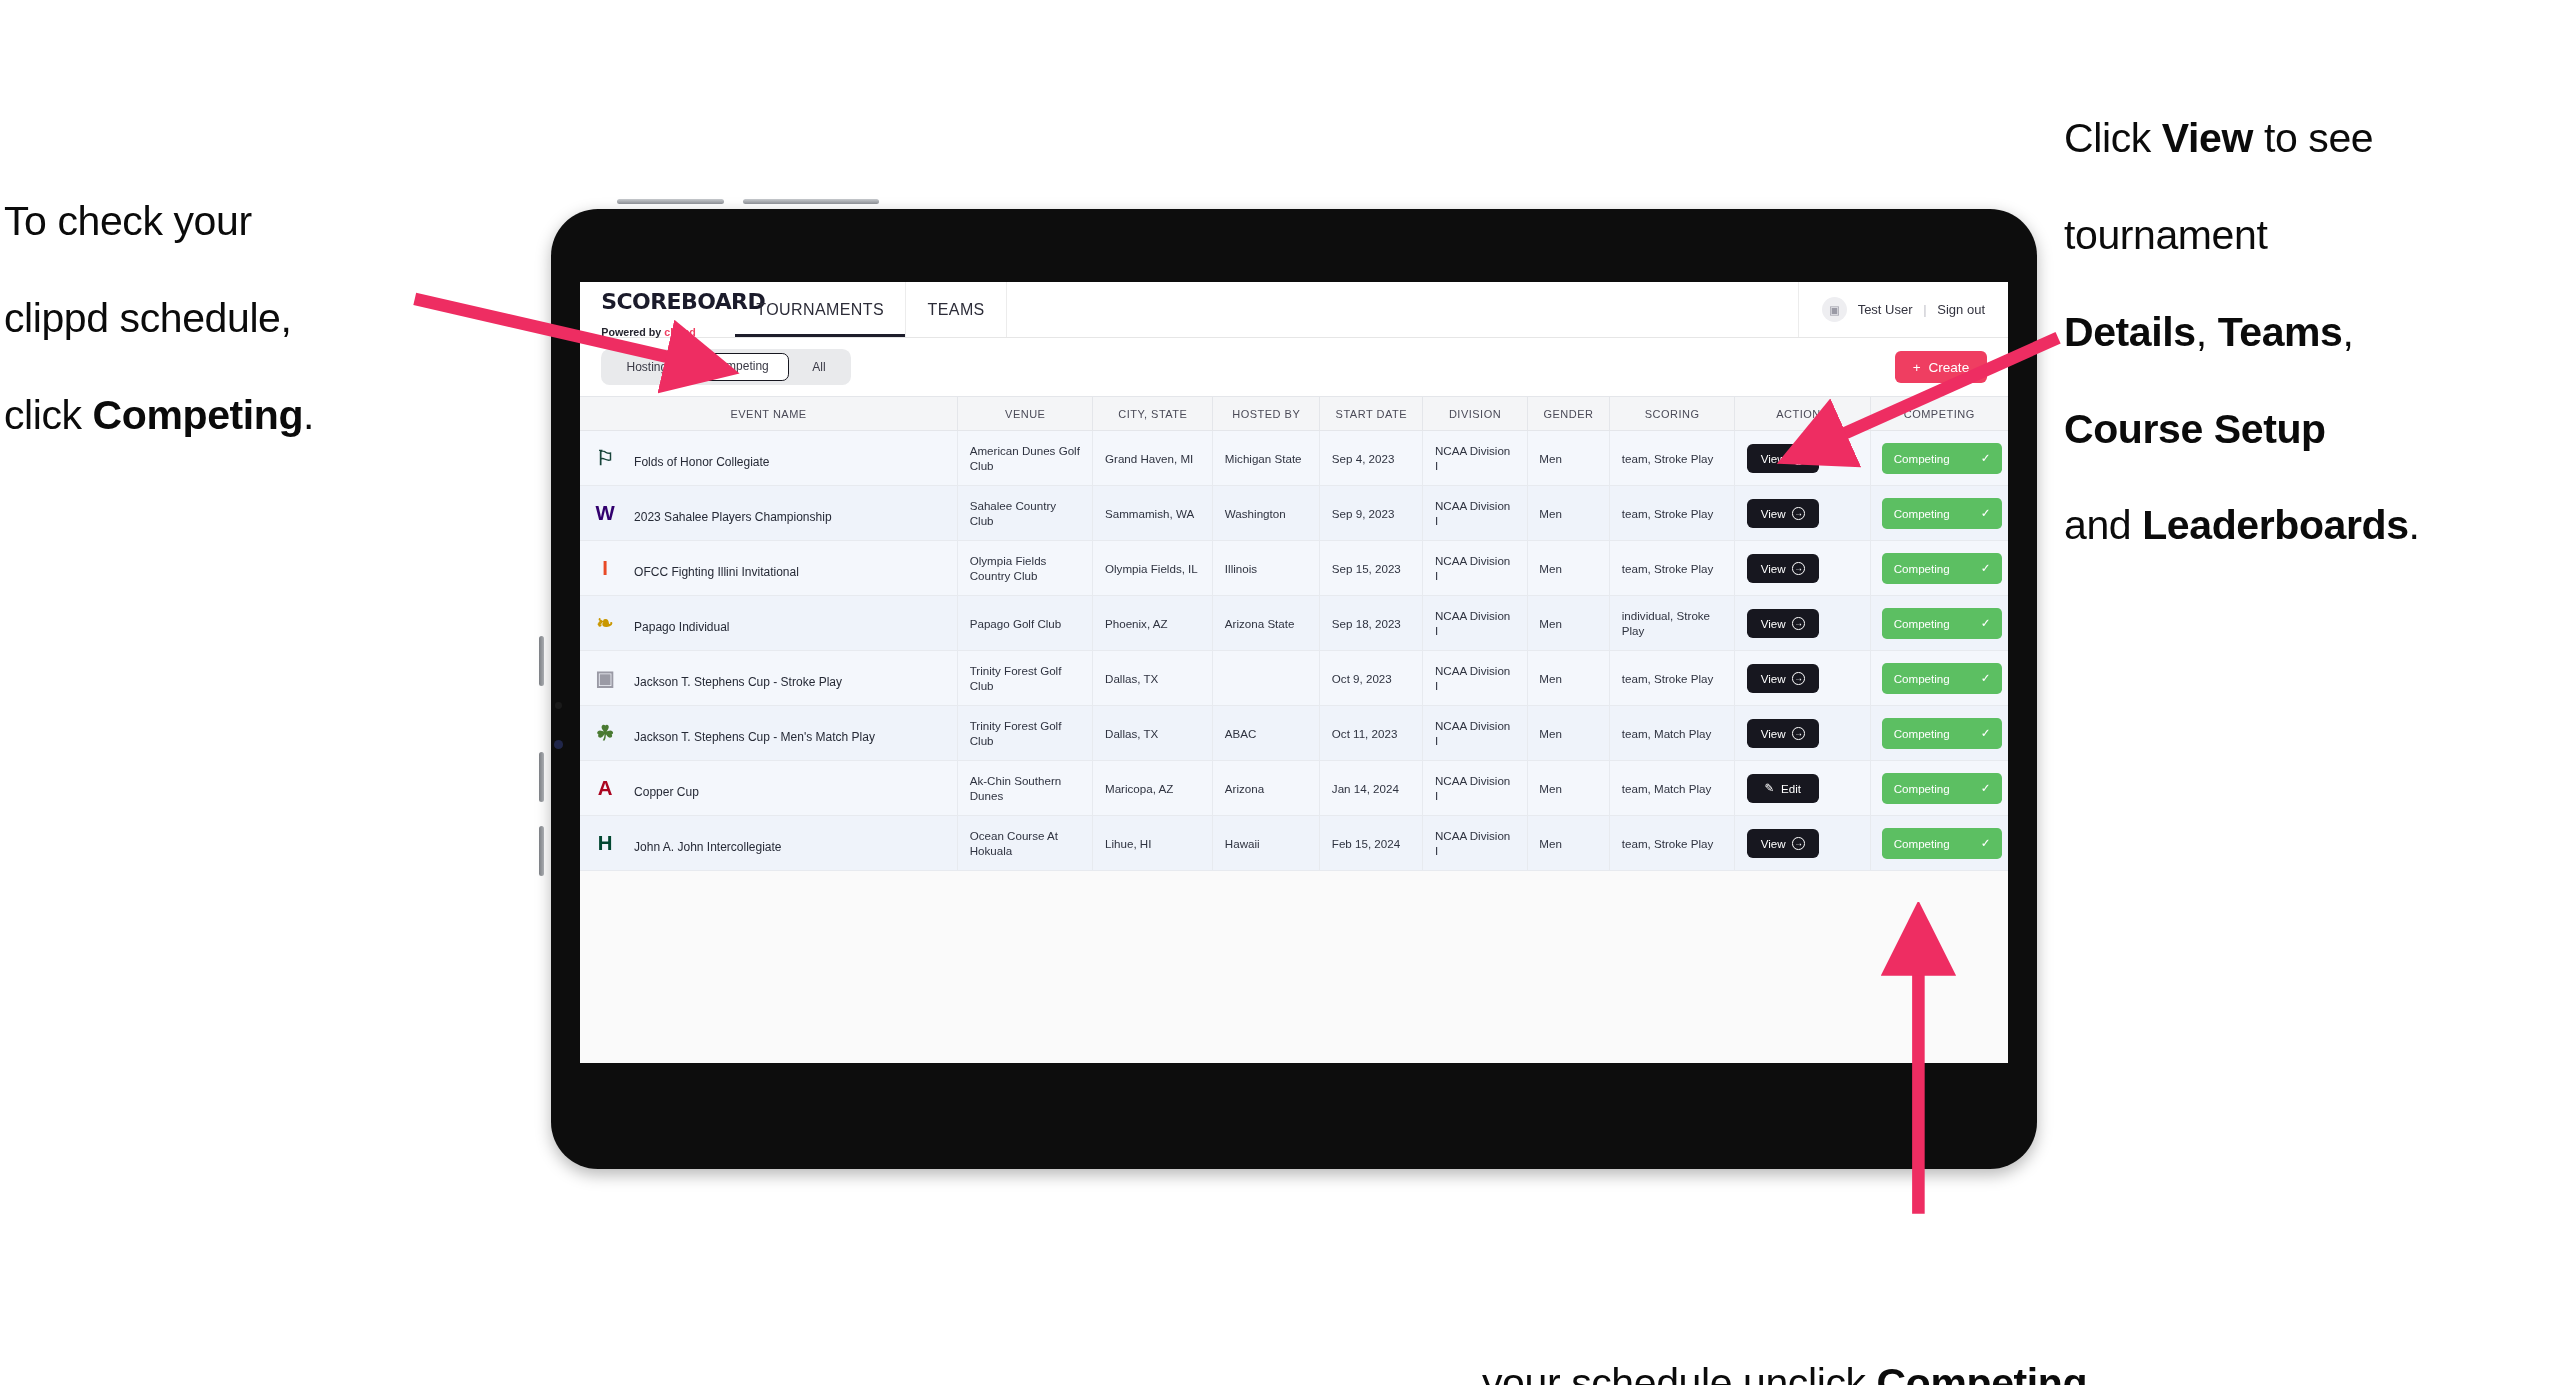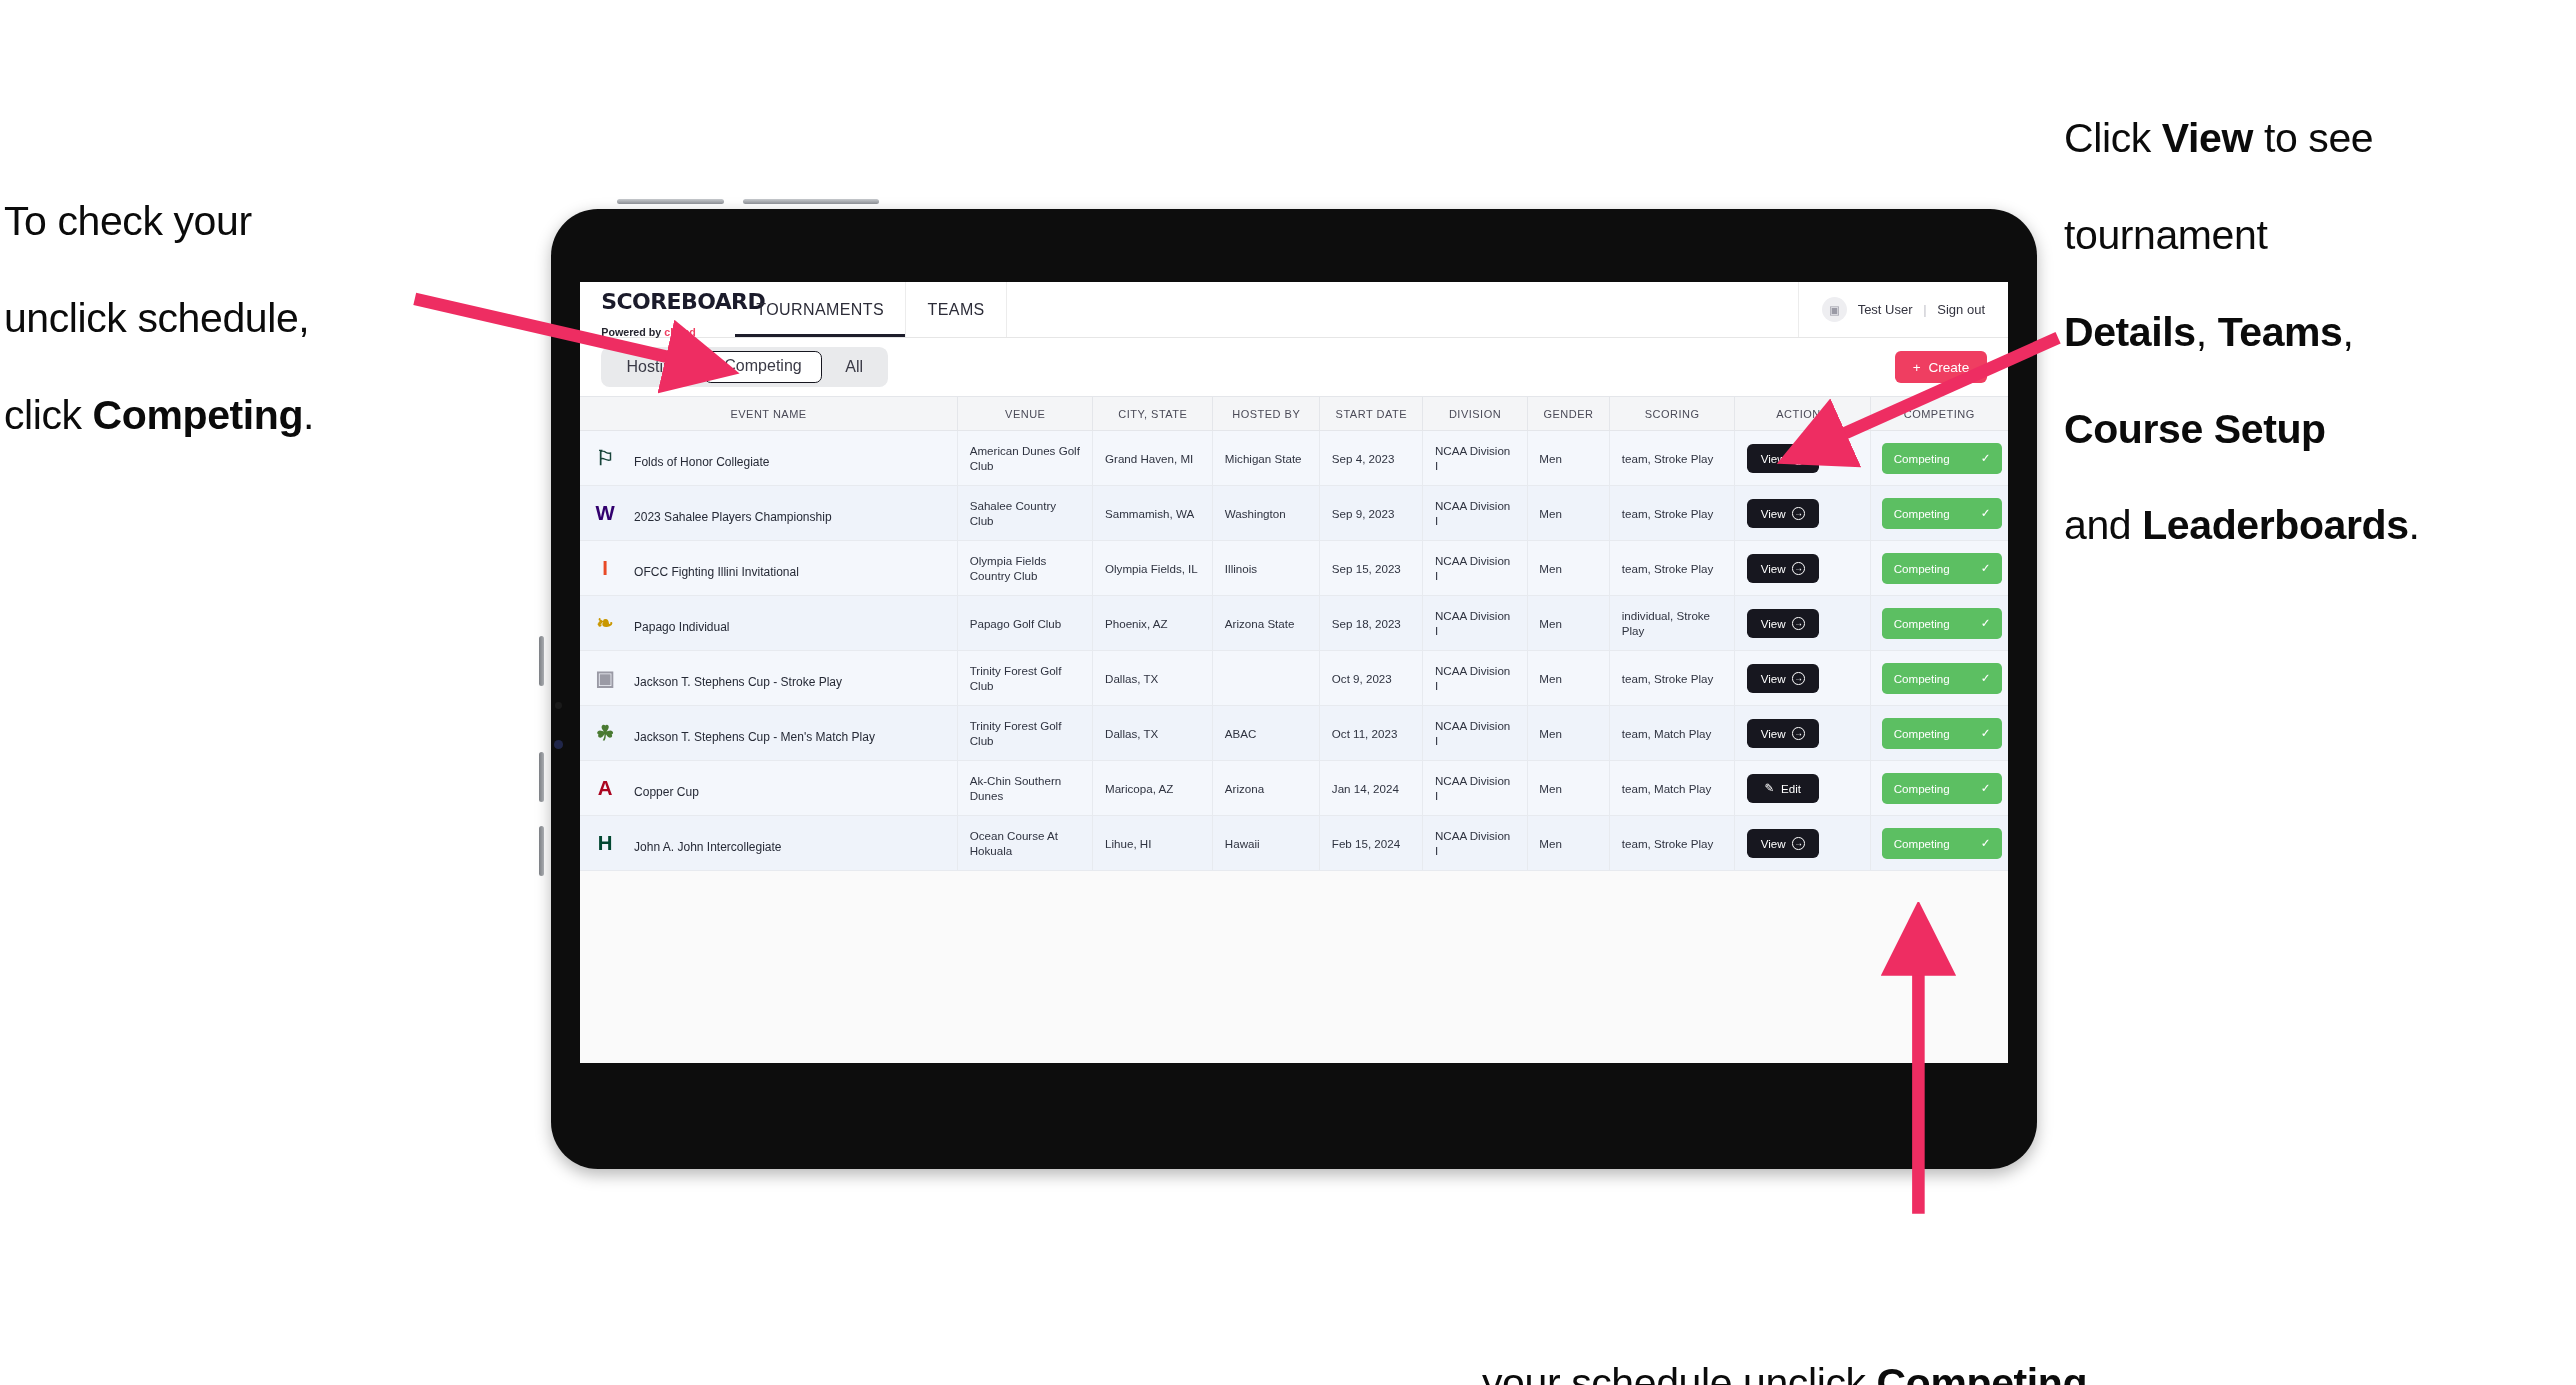--- a/index.html
+++ b/index.html
@@ -102,21 +102,21 @@
   #toolbar {
     height: 58px; background: #fff;
     display: flex; align-items: center;
     padding: 0 21.3px; position: relative;
   }
   #segmented {
     display: flex; background: #e9eaec; border-radius: 8.7px;
     padding: 3.9px; gap: 1.9px;
   }
   .seg {
-    font-size: 16px; color: #3a3a46; padding: 6.8px 21.3px;
+    font-size: 12px; color: #3a3a46; padding: 6.8px 21.3px;
     border-radius: 6.8px; cursor: pointer; white-space: nowrap;
   }
   .seg.selected {
     background: #ffffff; border: 1.9px solid #16161f;
     font-weight: 400; padding: 4.8px 19.4px;
   }
   #create-btn {
     margin-left: auto; background: #ef3e61; color: #fff;
     font-size: 13.6px; padding: 8.7px 17.5px; border-radius: 5.8px;
     display: flex; align-items: center; gap: 7.8px; cursor: pointer;
@@ -171,21 +171,21 @@
   }
   #empty-space { height: 155px; background: #fafafa; }
 </style>
 </head>
 <body>
 
 <div id="stage">
 
   <div id="callout-left" class="callout">
     <span>To check your</span><br>
-    <span>unclick schedule,</span><br>
+    <span>clippd schedule,</span><br>
     <span>click </span><b>Competing</b><span>.</span>
   </div>
 
   <div id="callout-right" class="callout">
     <span>Click </span><b>View</b><span> to see</span><br>
     <span>tournament</span><br>
     <b>Details</b><span>, </span><b>Teams</b><span>,</span><br>
     <b>Course Setup</b><br>
     <span>and </span><b>Leaderboards</b><span>.</span>
   </div>

